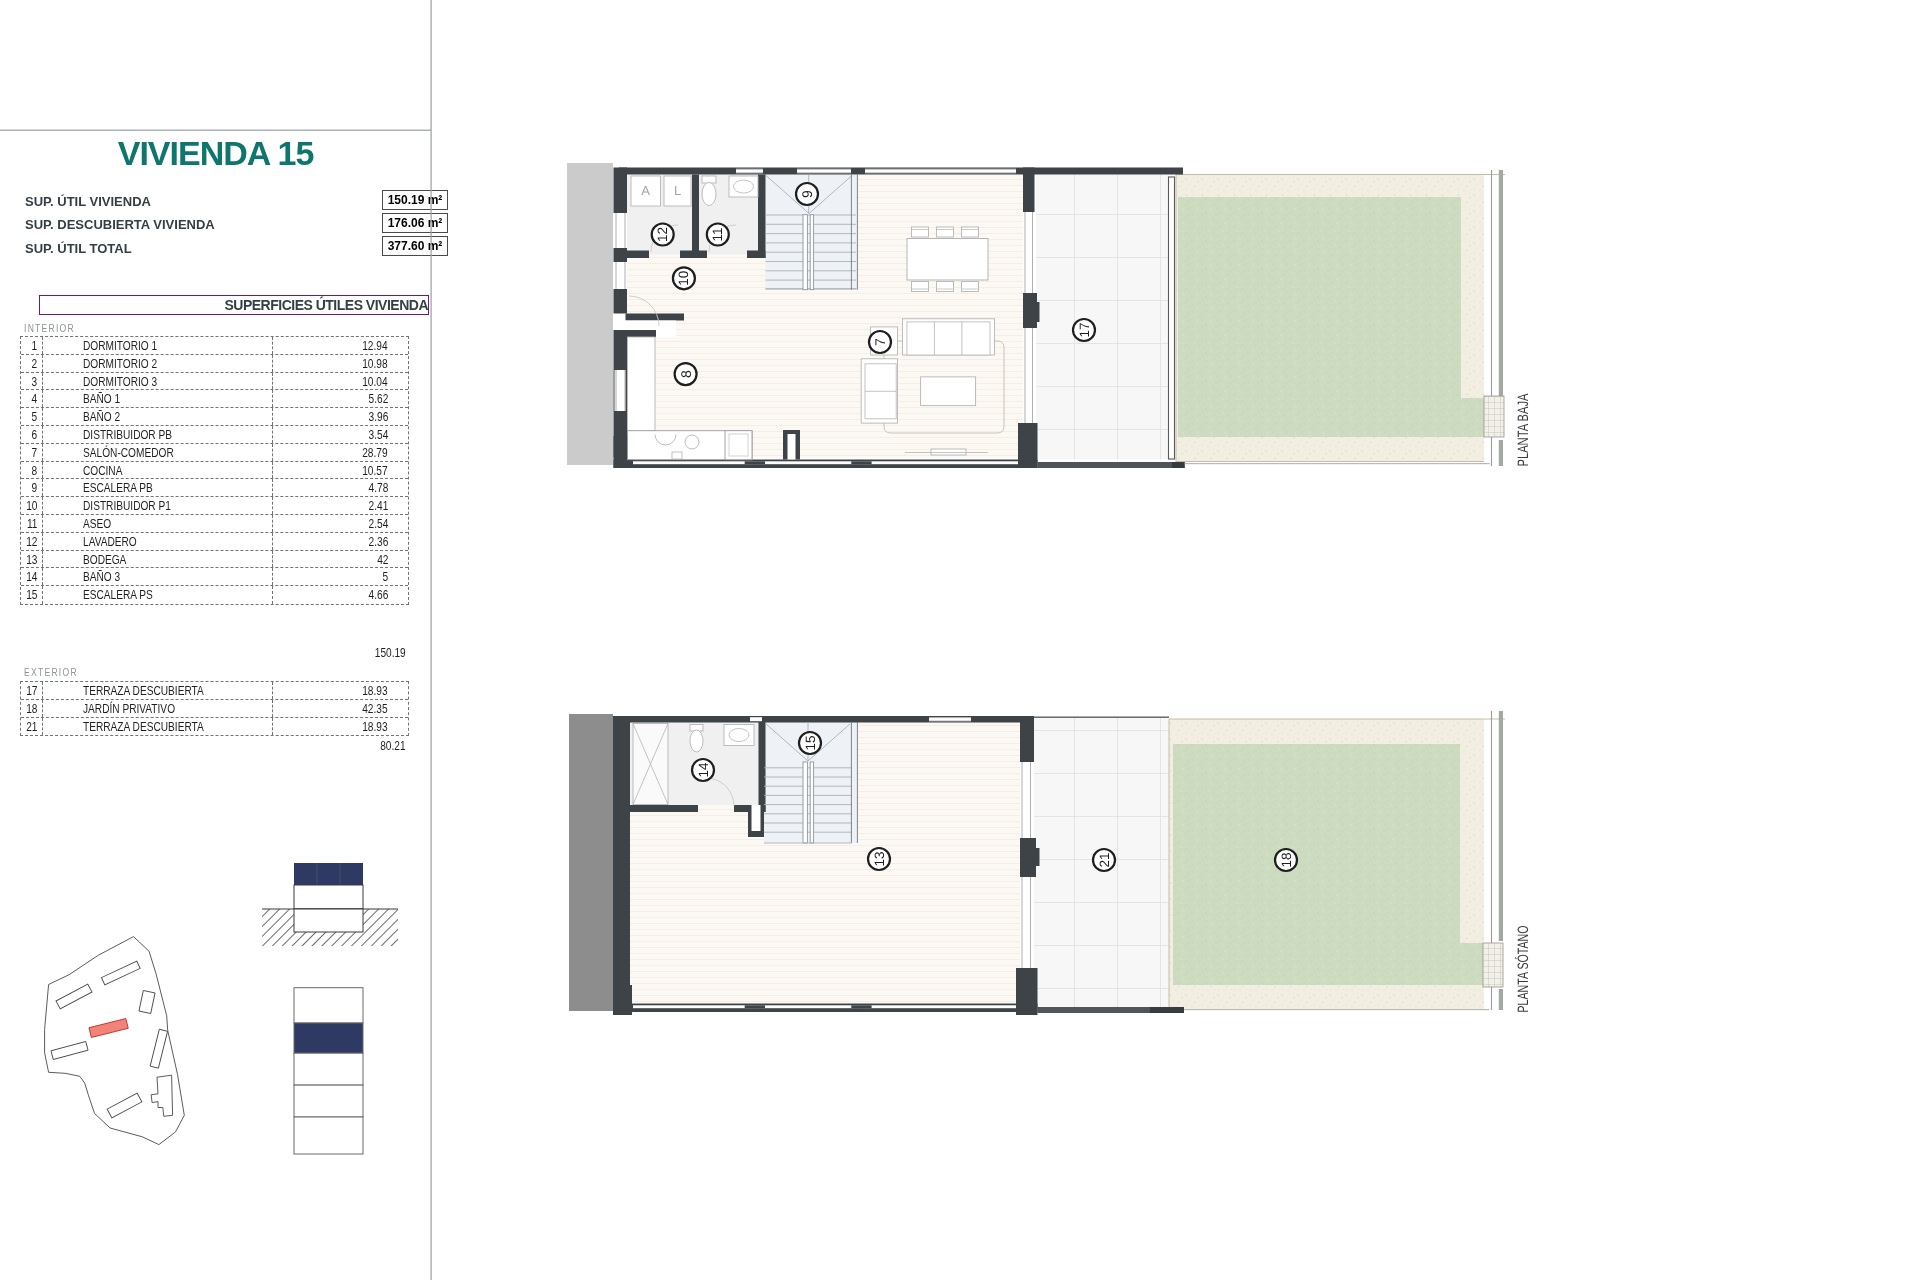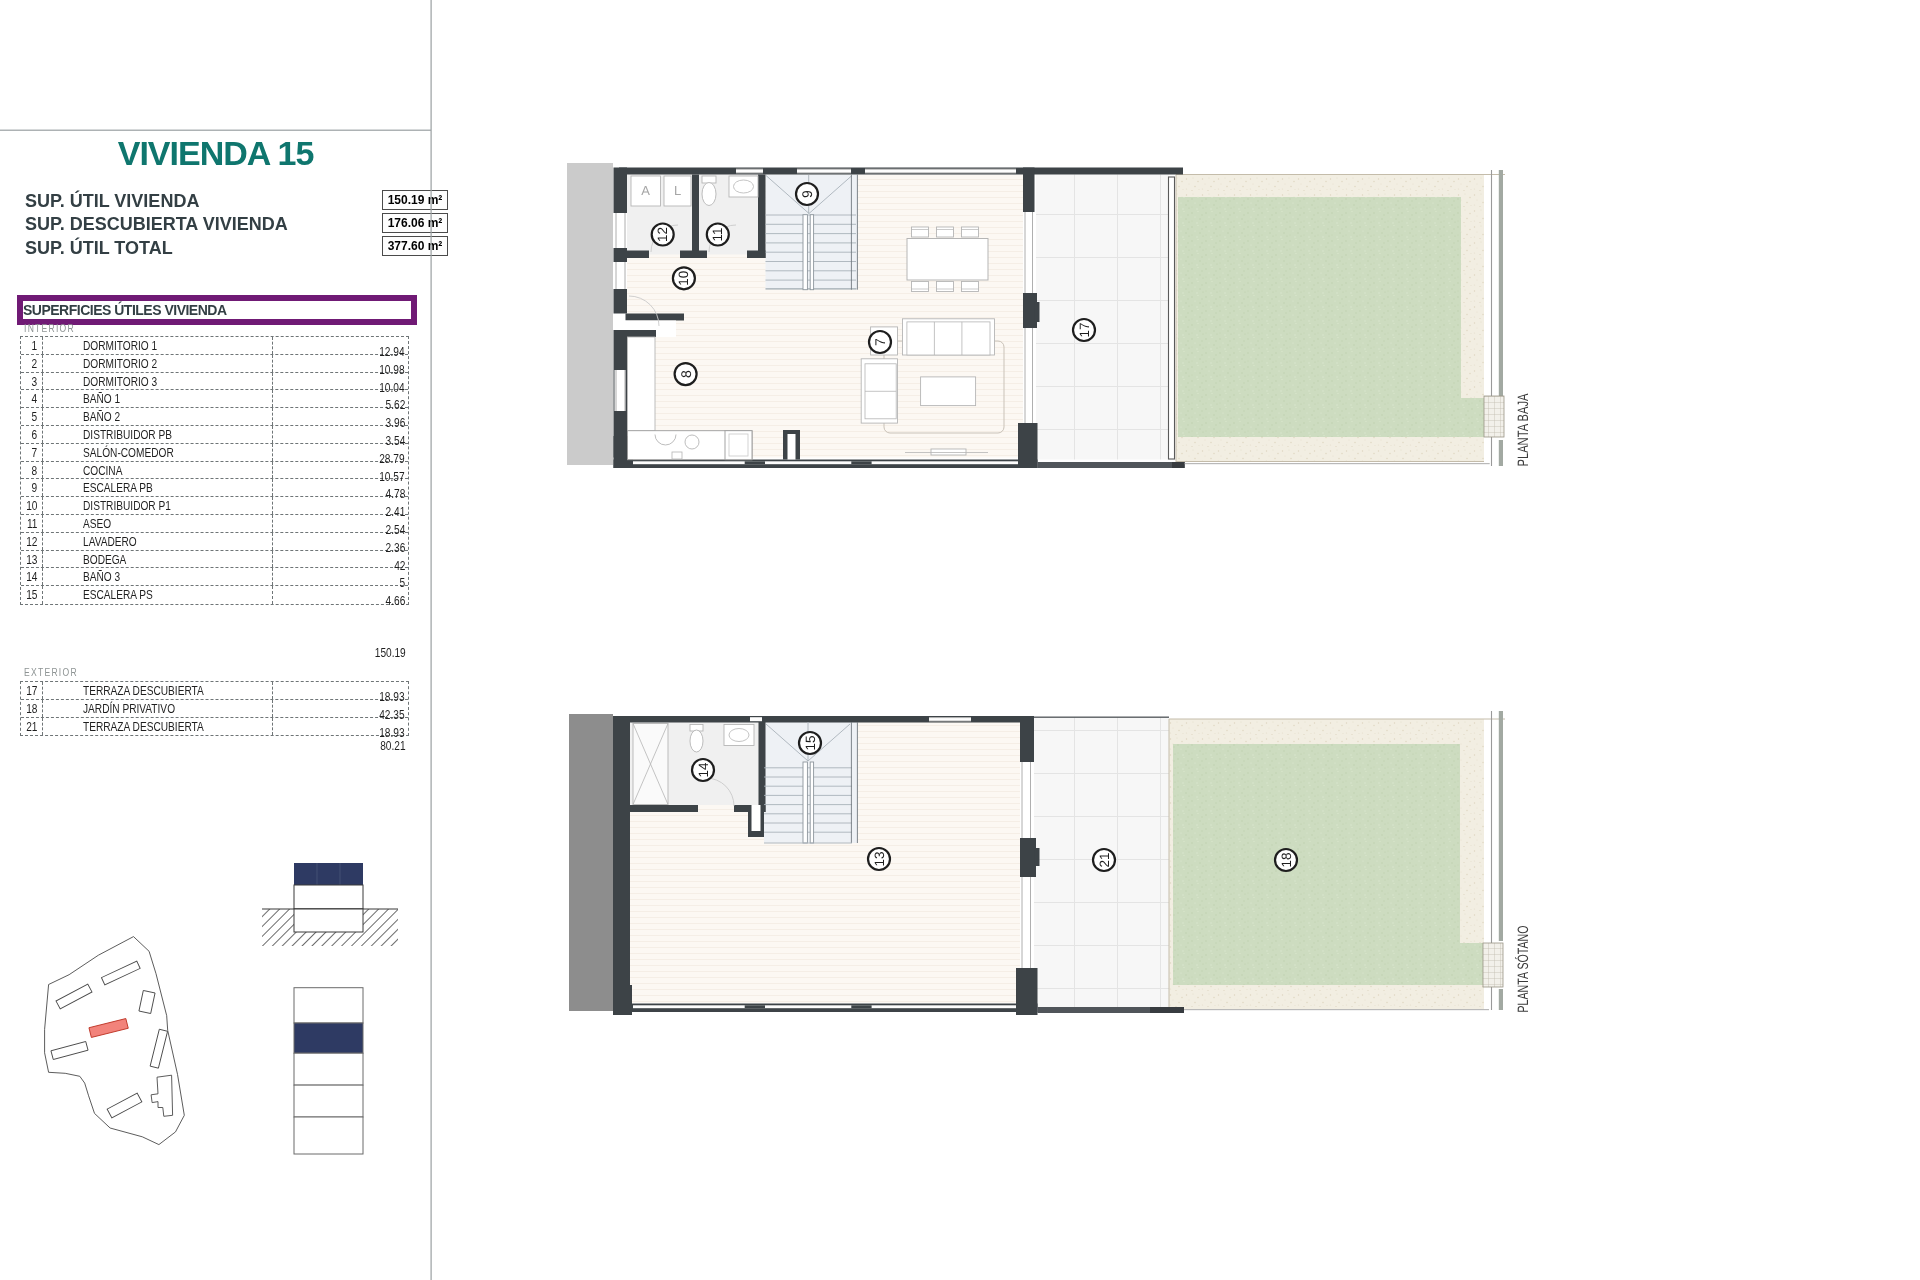--- a/index.html
+++ b/index.html
@@ -1,29 +1,29 @@
 <!DOCTYPE html>
 <html><head>
 <meta charset="utf-8">
 <style>
   html,body{margin:0;padding:0;background:#fff;}
   body{width:1920px;height:1280px;position:relative;font-family:"Liberation Sans",sans-serif;overflow:hidden;}
   .abs{position:absolute;}
   #title{left:0;top:136px;width:431px;text-align:center;font-size:34px;font-weight:bold;color:#0f766e;letter-spacing:-1px;line-height:1;}
-  .suplab{left:25px;font-size:18px;font-weight:bold;color:#333f44;white-space:nowrap;line-height:19px;}
+  .suplab{left:25px;font-size:13px;font-weight:bold;color:#333f44;white-space:nowrap;line-height:19px;}
   .supbox{left:345px;width:64px;height:18px;border:1px solid #4a4a4a;text-align:center;font-size:12px;font-weight:bold;color:#000000;line-height:18px;background:#fdfdfd;margin-left:37px;}
-  #hdrbox{left:17px;top:295px;width:388px;height:18px;border:6px solid #701a75;text-align:left;font-size:14px;font-weight:bold;color:#333f44;line-height:18px;letter-spacing:-0.5px;}
+  #hdrbox{left:39px;top:295px;width:388px;height:18px;border:1px solid #701a75;text-align:right;font-size:14px;font-weight:bold;color:#333f44;line-height:18px;letter-spacing:-0.5px;}
   .seclab{left:24px;font-size:11px;color:#8e9494;letter-spacing:1.6px;}
   .tbl{left:20px;width:389px;border:1px dashed #6f7577;box-sizing:border-box;}
   .row{position:relative;height:17.8px;box-sizing:border-box;border-bottom:1px dashed #6f7577;font-size:13px;color:#1f1f1f;}
   .row:last-child{border-bottom:none;}
   .num{position:absolute;left:0;top:0;width:22px;height:100%;border-right:1px dashed #6f7577;text-align:right;padding-right:5px;box-sizing:border-box;line-height:17px;}
   .nam{position:absolute;left:28px;top:0;line-height:17px;white-space:nowrap;padding-left:34px;}
   .mid{position:absolute;left:251px;top:0;height:100%;border-left:1px dashed #6f7577;}
-  .val{position:absolute;right:3px;top:0;line-height:17px;margin-top:6px;}
+  .val{position:absolute;right:20px;top:0;line-height:17px;}
   .tot{font-size:13px;color:#1f1f1f;width:389px;left:20px;text-align:right;padding-right:3px;box-sizing:border-box;}
   .nar{display:inline-block;transform:scaleX(0.78);transform-origin:left center;font-style:normal;}
   .narr{display:inline-block;transform:scaleX(0.78);transform-origin:right center;font-style:normal;}
 </style>
 </head>
 <body>
 <div id="title" class="abs">VIVIENDA 15</div>
 <div class="abs suplab" style="top:191.5px;">SUP. ÚTIL VIVIENDA</div>
 <div class="abs suplab" style="top:215px;">SUP. DESCUBIERTA VIVIENDA</div>
 <div class="abs suplab" style="top:238.5px;">SUP. ÚTIL TOTAL</div>

